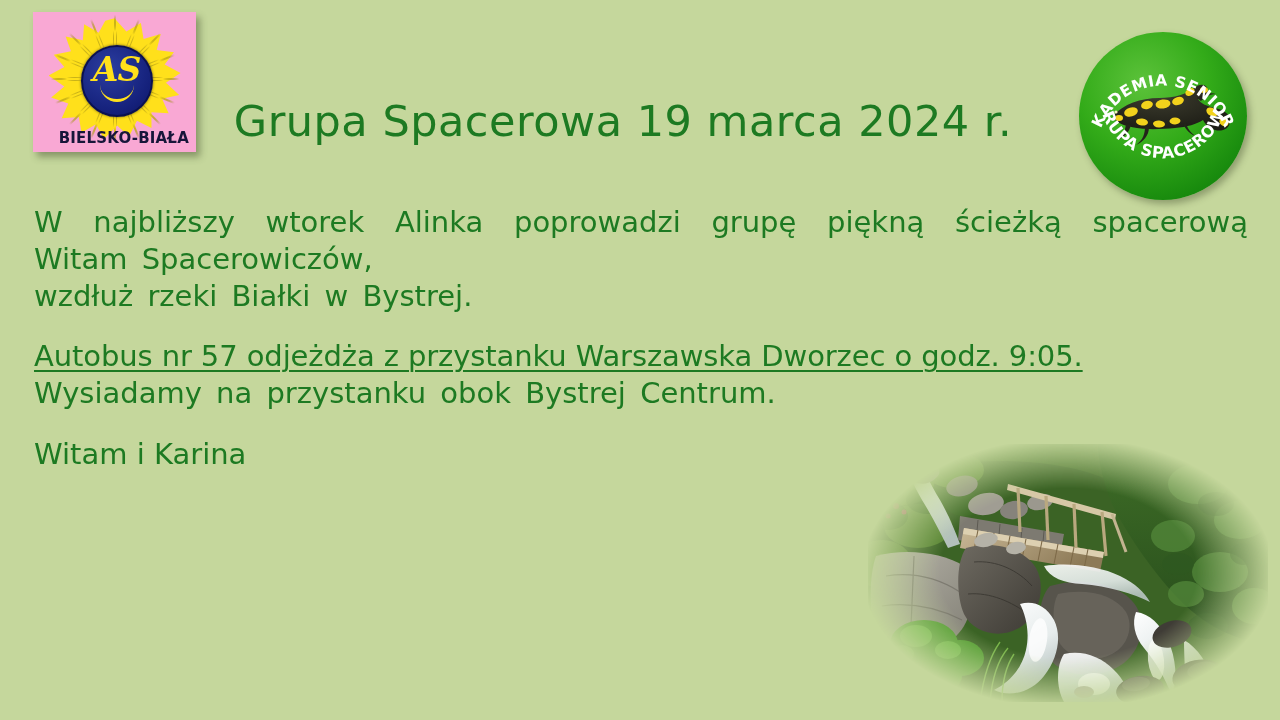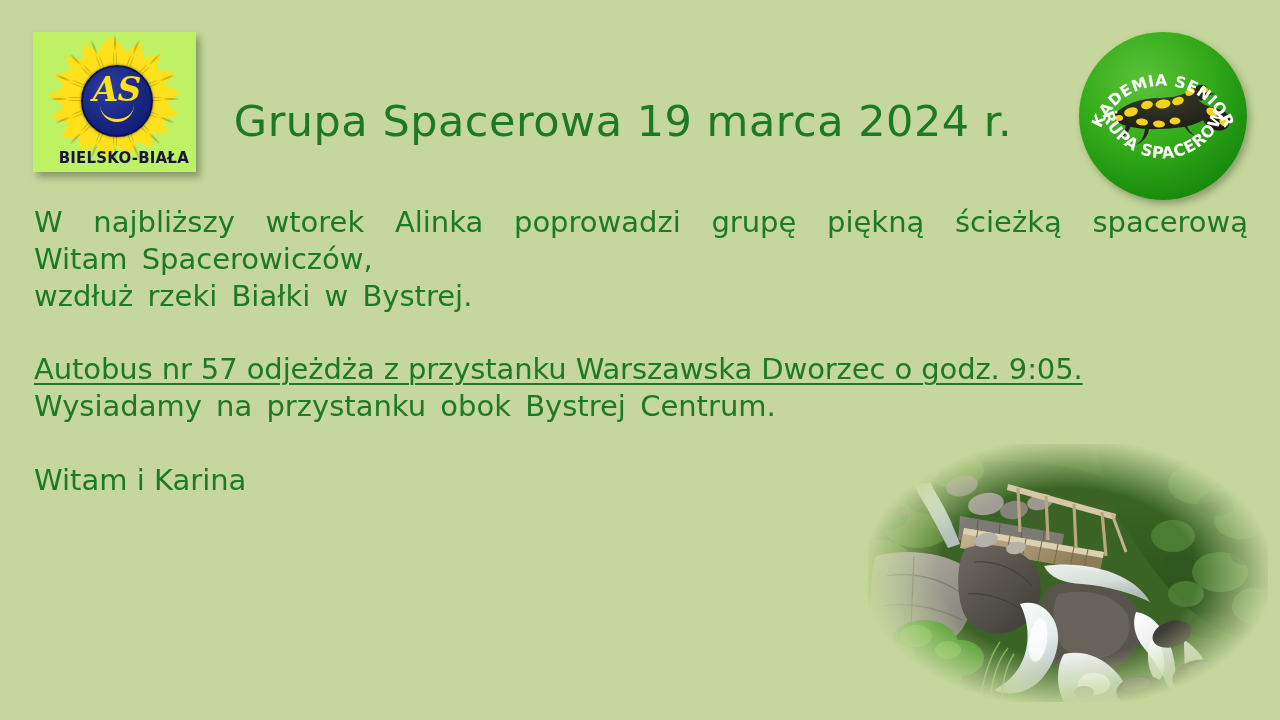--- a/index.html
+++ b/index.html
@@ -18,24 +18,24 @@
     position: relative;
     width: 1280px;
     height: 720px;
     background: #c5d79c;
   }
 
   
   #as-logo {
     position: absolute;
     left: 33px;
-    top: 32px;
+    top: 12px;
     width: 163px;
     height: 140px;
-    background: #bef264;
+    background: #f9a8d4;
     box-shadow: 4px 5px 7px rgba(60,70,40,0.45);
     overflow: hidden;
   }
   #as-sun-blob {
     position: absolute;
     left: 50%;
     top: 48%;
     width: 132px;
     height: 122px;
     margin-left: -66px;
@@ -167,21 +167,21 @@
     word-spacing: 2px;
   }
   .spaced { word-spacing: 5px; }
   .underlined {
     text-decoration: underline;
     text-decoration-thickness: 2px;
     text-underline-offset: 4px;
     white-space: nowrap;
     letter-spacing: -0.1px;
   }
-  .gap-top { margin-top: 36px; }
+  .gap-top { margin-top: 23px; }
   .gap-top2 { margin-top: 26px; }
 
   
   #photo {
     position: absolute;
     left: 868px;
     top: 444px;
     width: 400px;
     height: 258px;
   }

